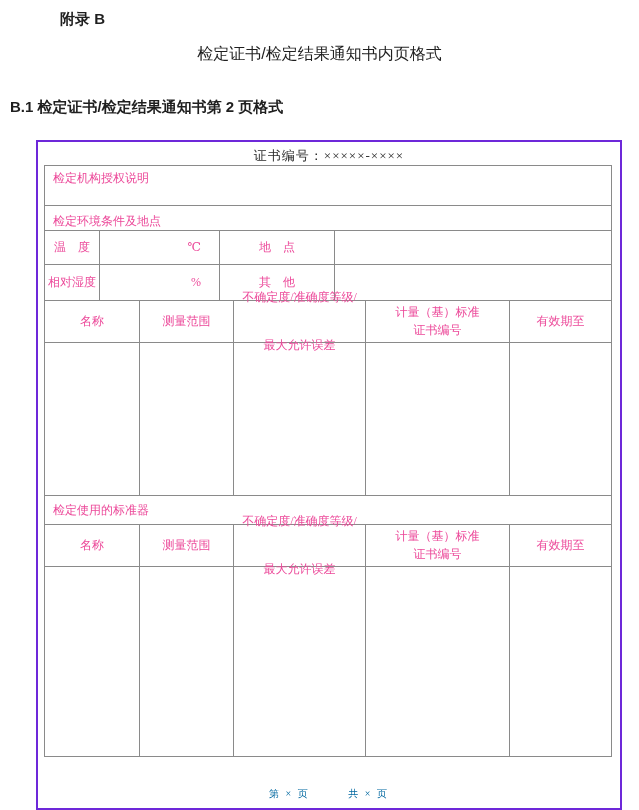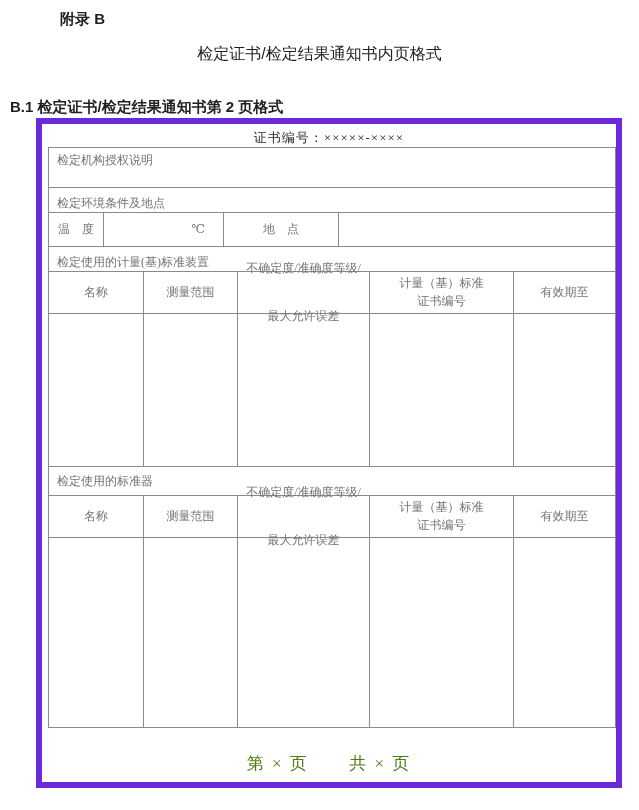--- a/index.html
+++ b/index.html
@@ -19,35 +19,35 @@
     position: absolute; left: 0; top: 44px; width: 639px;
     text-align: center; font-size: 16px; font-weight: normal;
     font-family: "Liberation Sans", "DejaVu Sans", sans-serif;
   }
   .section-heading {
     position: absolute; left: 10px; top: 98px;
     font-size: 15px; font-weight: bold;
     font-family: "Liberation Sans", "DejaVu Sans", sans-serif;
   }
   .frame {
-    position: absolute; left: 36px; top: 118px;
+    position: absolute; left: 36px; top: 140px;
     width: 586px; height: 670px;
-    border: 6px solid #6d28d9;
+    border: 2px solid #6d28d9;
     background: #ffffff;
   }
   .cert-no {
     margin-top: 5px; height: 16px;
     text-align: center; font-size: 13px; letter-spacing: 1px;
     color: #2a2a2a;
   }
   .tbl {
     margin-left: 6px; margin-top: 2px;
     width: 568px;
     border: 1px solid #8a8a8a;
-    font-size: 12px; color: #737373;
+    font-size: 12px; color: #ec4899;
   }
   .row { display: flex; border-bottom: 1px solid #8a8a8a; }
   .row:last-child { border-bottom: none; }
   .cell { border-right: 1px solid #8a8a8a; }
   .cell:last-child { border-right: none; }
 
   .row-auth { height: 40px; padding: 4px 8px; }
   .row-label { height: 25px; align-items: flex-end; padding-left: 8px; }
   .row-label2 { height: 29px; align-items: center; padding-left: 8px; }
 
@@ -69,21 +69,21 @@
   .h2c { flex: 0 0 94px; }
   .h3c { flex: 0 0 132px; gap: 31px; }
   .h4c { flex: 0 0 144px; }
   .h5c { flex: 1 1 auto; }
 
   .row-empty1 { height: 153px; }
   .row-empty2 { height: 189px; }
 
   .footer {
     position: absolute; left: 0; bottom: 7px; width: 100%;
-    text-align: center; font-size: 17px; color: #4d7c0f;
+    text-align: center; font-size: 10px; color: #0369a1;
   }
   .footer .fpart { margin: 0 18px; letter-spacing: 2px; }
 </style>
 </head>
 <body>
 
 <div class="appendix">附录 B</div>
 
 <div class="doc-title">检定证书/检定结果通知书内页格式</div>
 
@@ -103,24 +103,27 @@
       <span>检定环境条件及地点</span>
     </div>
 
     <div class="row row-env4">
       <div class="cell c-a">温　度</div>
       <div class="cell c-b">℃</div>
       <div class="cell c-c">地　点</div>
       <div class="cell c-d"></div>
     </div>
 
+    <div class="row row-env4b">
+      <div class="cell c-a">相对湿度</div>
+      <div class="cell c-b">%</div>
+      <div class="cell c-c">其　他</div>
+      <div class="cell c-d"></div>
+    </div>
 
-    <div class="row row-label">
-      <span>检定使用的计量(基)标准装置</span>
-    </div>
 
     <div class="row row-head">
       <div class="cell h1c">名称</div>
       <div class="cell h2c">测量范围</div>
       <div class="cell h3c">
         <div>不确定度/准确度等级/</div>
         <div>最大允许误差</div>
       </div>
       <div class="cell h4c">
         <div>计量（基）标准</div>

